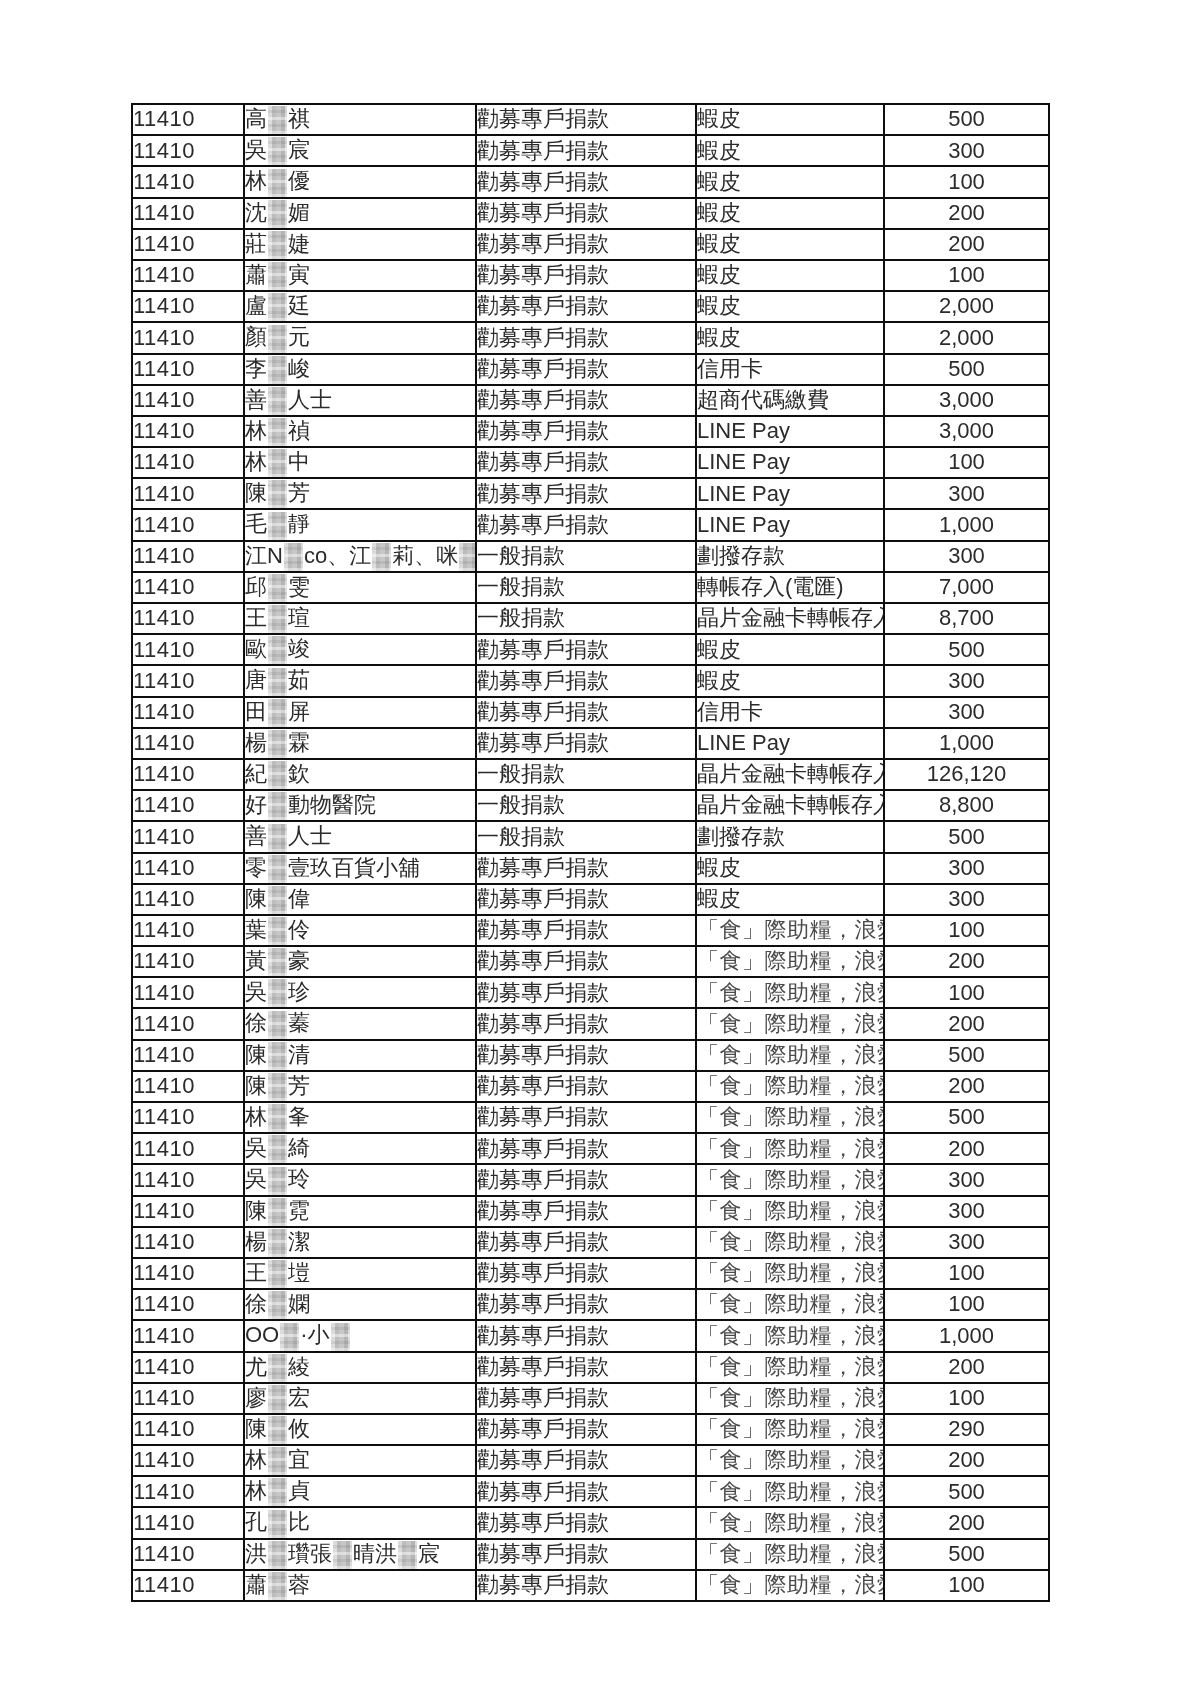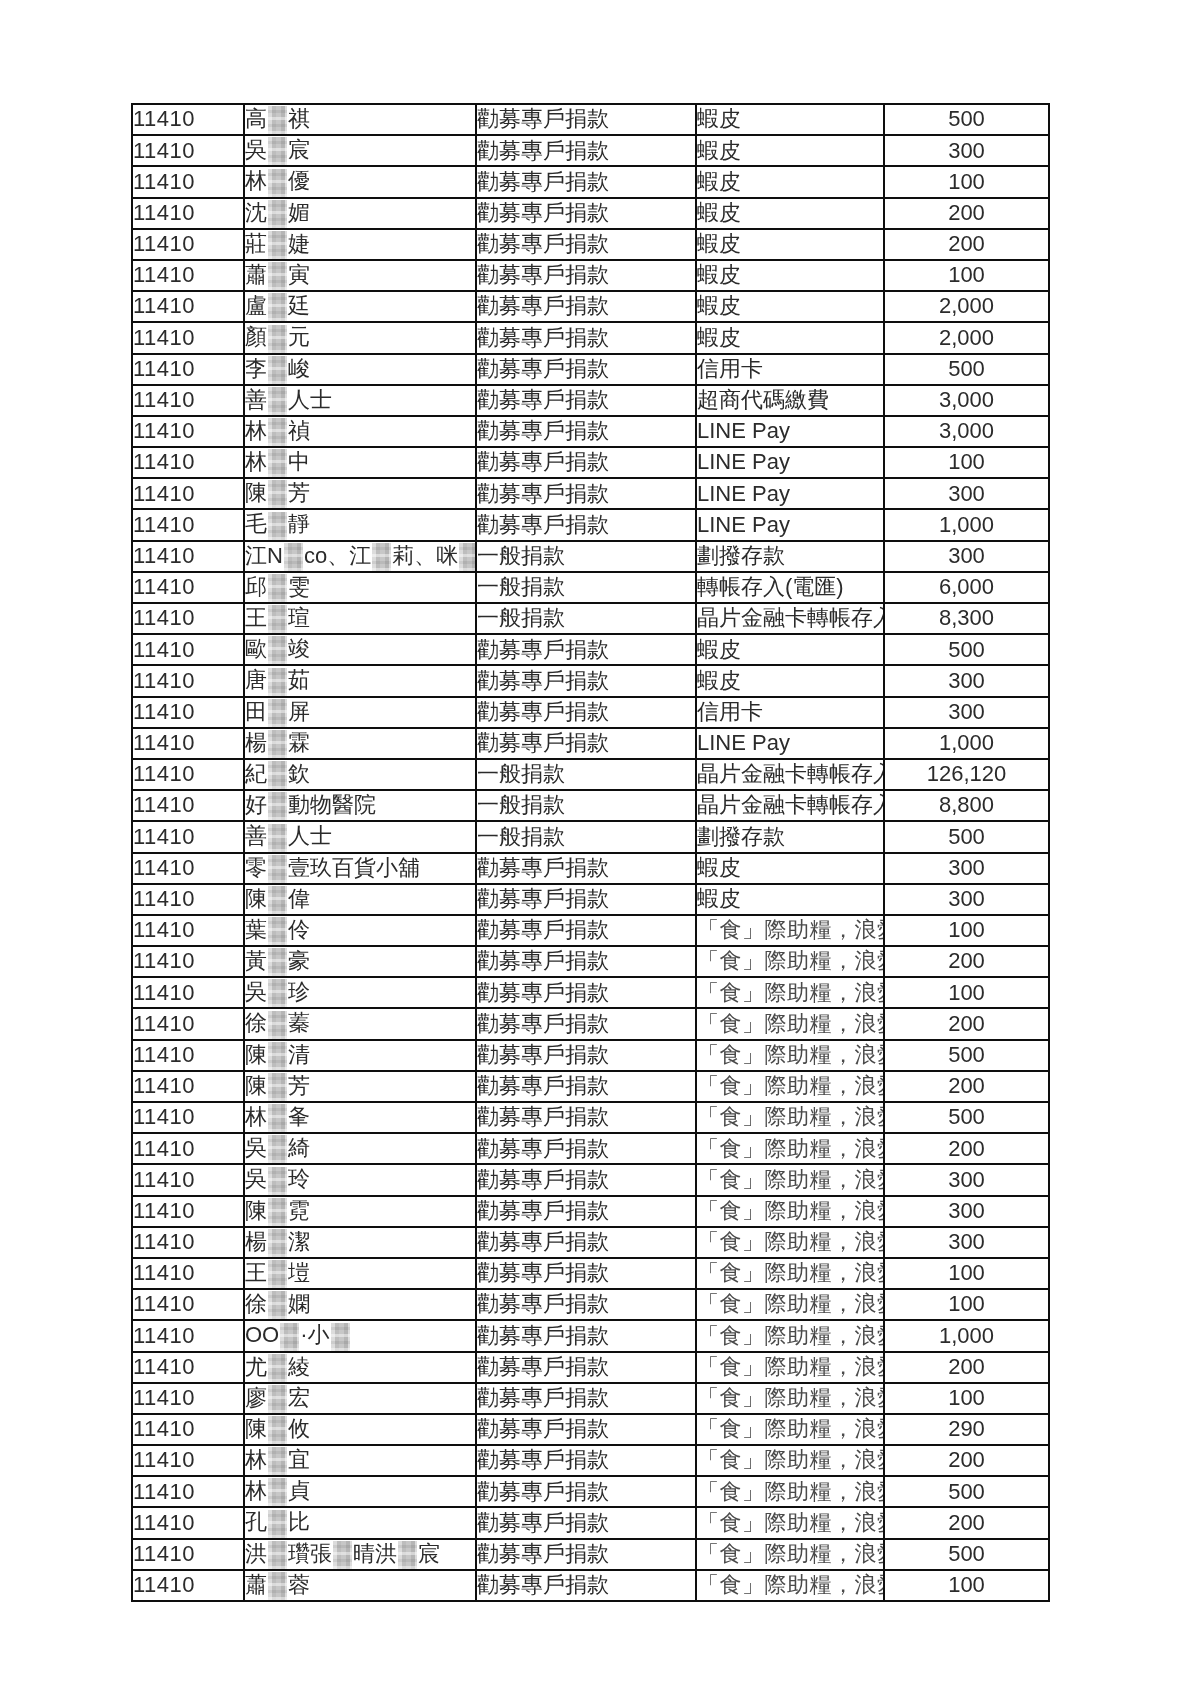--- a/index.html
+++ b/index.html
@@ -13,21 +13,21 @@
     border-collapse:collapse;table-layout:fixed;
   }
   table.donation td{
     border:2px solid #0e0e0e;
     height:28.5px;line-height:28.5px;
     padding:0;font-size:22px;
     white-space:nowrap;overflow:hidden;
     vertical-align:middle;
     font-weight:400;
   }
-  .c-period{padding-left:7px;letter-spacing:0.5px;}
+  .c-period{padding-left:7px;letter-spacing:0.5px;border-radius:15px;}
   .c-name{padding-left:7px;}
   .c-type{padding-left:6px;margin-top:41px;}
   .c-method{padding-left:5px;margin-top:8px;}
   .c-amount{text-align:center;padding-right:13px;}
   .sm{font-size:17.5px;}
   .method-sm{font-size:19.5px;}
   .method-xs{font-size:15px;color:#4a4a4a;letter-spacing:0.5px;}
   .redact{
     display:inline-block;width:19px;height:28px;
     vertical-align:middle;margin:0 1px;
@@ -153,28 +153,28 @@
           <td class="c-name sm">江N<span class="redact"></span>co、江<span class="redact"></span>莉、咪<span class="redact"></span>醬</td>
           <td class="c-type">一般捐款</td>
           <td class="c-method">劃撥存款</td>
           <td class="c-amount">300</td>
         </tr>
         <tr>
           <td class="c-period">11410</td>
           <td class="c-name">邱<span class="redact"></span>雯</td>
           <td class="c-type">一般捐款</td>
           <td class="c-method">轉帳存入(電匯)</td>
-          <td class="c-amount">6,000</td>
+          <td class="c-amount">7,000</td>
         </tr>
         <tr>
           <td class="c-period">11410</td>
           <td class="c-name">王<span class="redact"></span>瑄</td>
           <td class="c-type">一般捐款</td>
           <td class="c-method method-sm">晶片金融卡轉帳存入</td>
-          <td class="c-amount">8,300</td>
+          <td class="c-amount">8,700</td>
         </tr>
         <tr>
           <td class="c-period">11410</td>
           <td class="c-name">歐<span class="redact"></span>竣</td>
           <td class="c-type">勸募專戶捐款</td>
           <td class="c-method">蝦皮</td>
           <td class="c-amount">500</td>
         </tr>
         <tr>
           <td class="c-period">11410</td>

